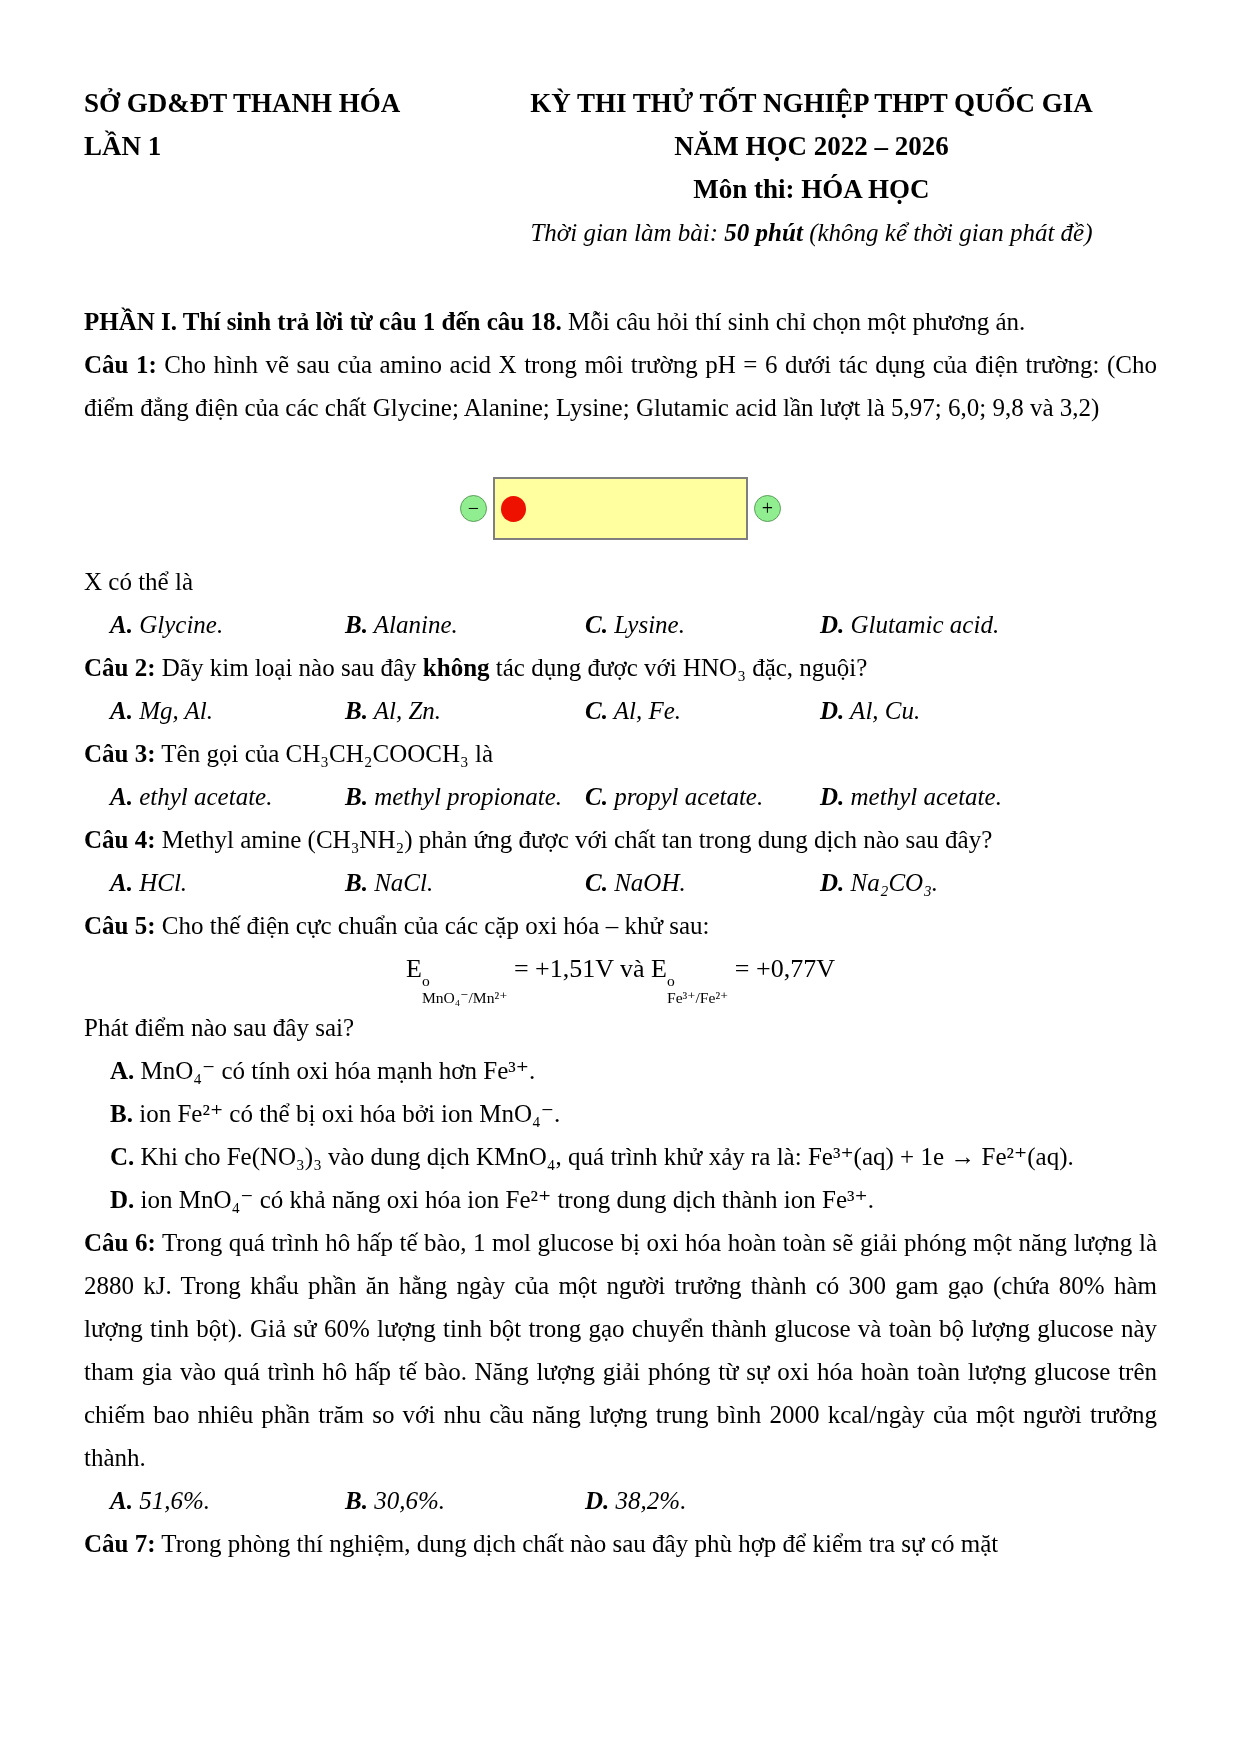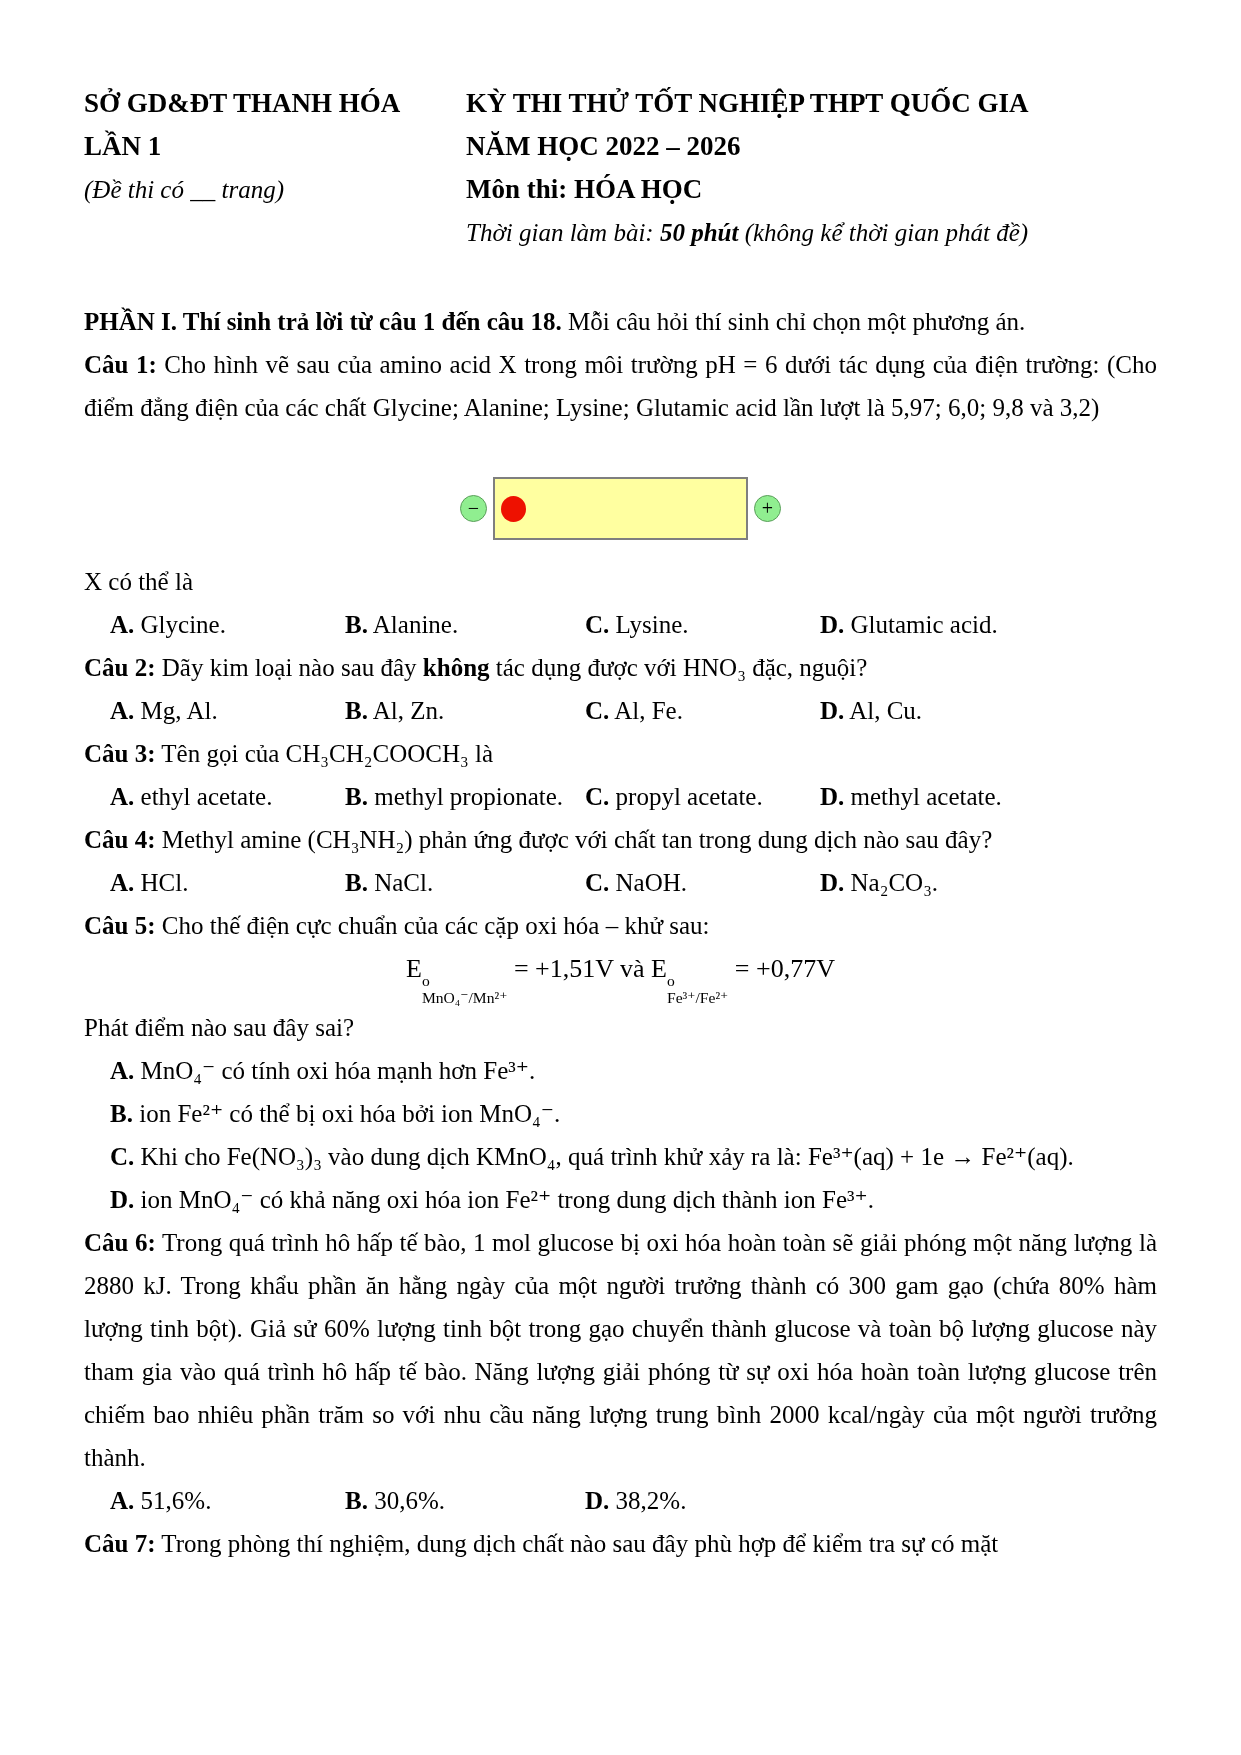--- a/index.html
+++ b/index.html
@@ -17,20 +17,21 @@
     position:absolute;
     top:82px; left:84px; right:84px;
     display:flex;
   }
   .hdr-left{
     width:382px;
     text-align:left;
   }
   .hdr-right{
     flex:1;
+    text-align:center;
   }
   .hdr-line{
     font-weight:bold;
     font-size:27px;
     line-height:43px;
     white-space:nowrap;
   }
   .hdr-note{
     font-style:italic;
     font-weight:normal;
@@ -46,20 +47,21 @@
     font-size:25px;
     line-height:43px;
   }
   .body p{margin:0;}
   .q{text-align:justify;}
   .qlabel{font-weight:bold;}
   
   .opts{
     display:flex;
     padding-left:26px;
+    font-style:italic;
   }
   .opt{white-space:nowrap;}
   .opt:nth-child(1){width:235px;}
   .opt:nth-child(2){width:240px;}
   .opt:nth-child(3){width:235px;}
   .opt:nth-child(4){flex:1;}
   .ol{font-weight:bold;}
   
   .iopt{padding-left:26px;}
   
@@ -118,21 +120,20 @@
 </style>
 </head>
 <body>
 
 <div class="page">
 
   <div class="exam-header">
     <div class="hdr-left">
       <div class="hdr-line">SỞ GD&amp;ĐT THANH HÓA</div>
       <div class="hdr-line">LẦN 1</div>
-      <div class="hdr-note">(Đề thi có __ trang)</div>
     </div>
     <div class="hdr-right">
       <div class="hdr-line">KỲ THI THỬ TỐT NGHIỆP THPT QUỐC GIA</div>
       <div class="hdr-line">NĂM HỌC 2022 – 2026</div>
       <div class="hdr-line">Môn thi: HÓA HỌC</div>
       <div class="hdr-note"><span>Thời gian làm bài: </span><b>50 phút</b><span> (không kể thời gian phát đề)</span></div>
     </div>
   </div>
 
   <div class="body">

